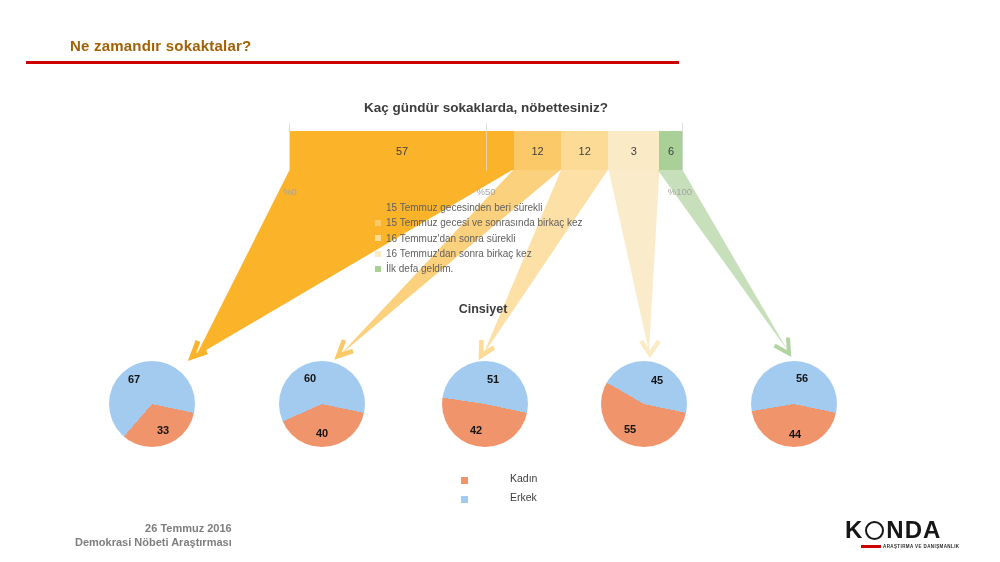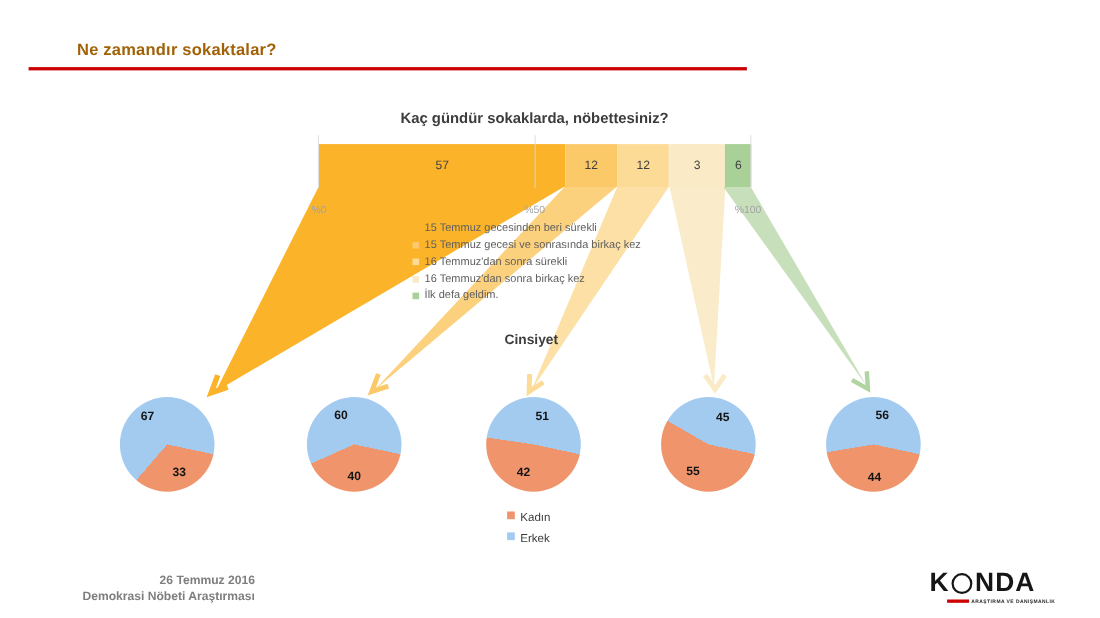--- a/index.html
+++ b/index.html
@@ -16,21 +16,21 @@
   .gridline{top:123px;width:1px;height:48px;background:#d9d9d9;opacity:.8;z-index:3;}
   .tick{top:186px;font-size:9.5px;color:#a3a3a3;transform:translateX(-50%);z-index:4;}
   .bar-legend{left:375px;top:200px;z-index:4;}
   .bar-legend .row{display:flex;align-items:center;height:15.3px;}
   .sq{width:6px;height:6px;margin-right:5px;flex:none;}
   .bar-legend .lab{font-size:10px;color:#5f5f5f;white-space:nowrap;}
   .cinsiyet{left:433px;top:302px;width:100px;text-align:center;font-size:12.5px;font-weight:bold;color:#3c3c3c;z-index:4;}
   .pie{width:86px;height:86px;border-radius:50%;z-index:2;}
   .pie b{position:absolute;transform:translate(-50%,-50%);font-size:11px;font-weight:bold;color:#141414;}
   .g-legend{left:461px;top:465px;z-index:4;}
-  .g-legend .row{display:flex;align-items:flex-start;height:19px;}
+  .g-legend .row{display:flex;align-items:flex-end;height:19px;gap:37px;}
   .sq2{width:7px;height:7px;margin-right:5px;flex:none;}
   .g-legend .lab{font-size:10.5px;color:#3c3c3c;}
   .footer{left:75px;top:522px;font-size:11px;font-weight:bold;color:#7e7e7e;line-height:13.5px;z-index:4;text-align:right;}
   .logo{left:845px;top:518px;z-index:4;color:#161616;}
   .logo .word{display:flex;align-items:center;font-size:24px;font-weight:bold;letter-spacing:1px;line-height:24px;}
   .o-ring{display:inline-block;width:15px;height:15px;border:2.5px solid #161616;border-radius:50%;margin:0 2px;}
   .logo .tagrow{display:flex;align-items:center;margin-top:2px;margin-left:16px;}
   .redbar{width:20px;height:3.5px;background:#cc0000;margin-right:2px;flex:none;}
   .tagline{font-size:4.5px;font-weight:bold;letter-spacing:.4px;color:#2a2a2a;white-space:nowrap;}
 </style>

